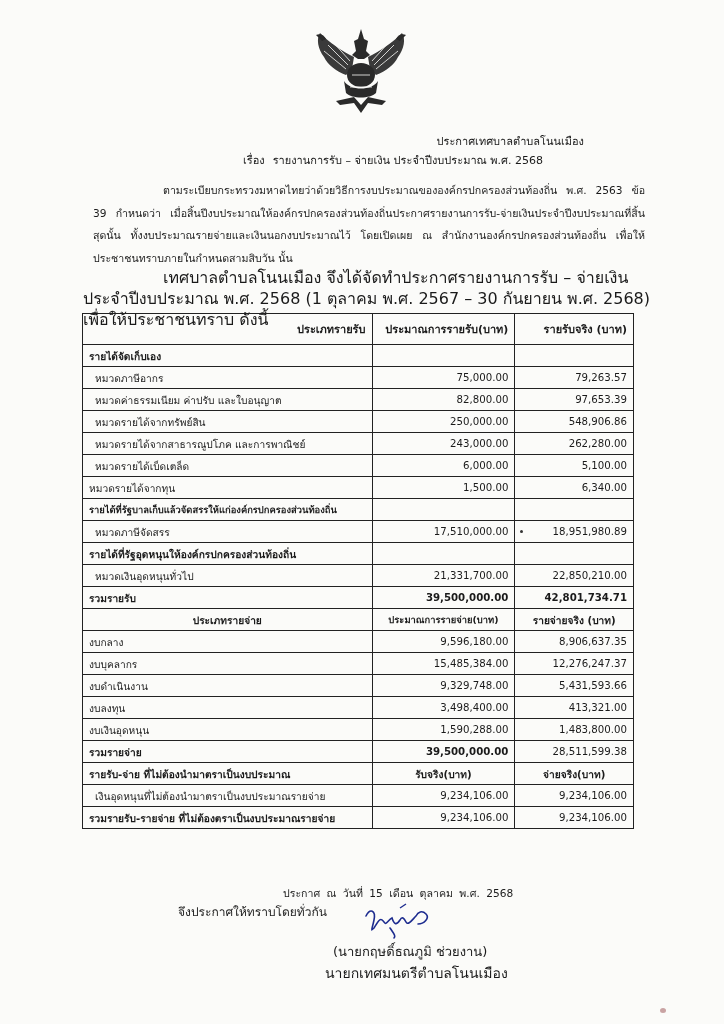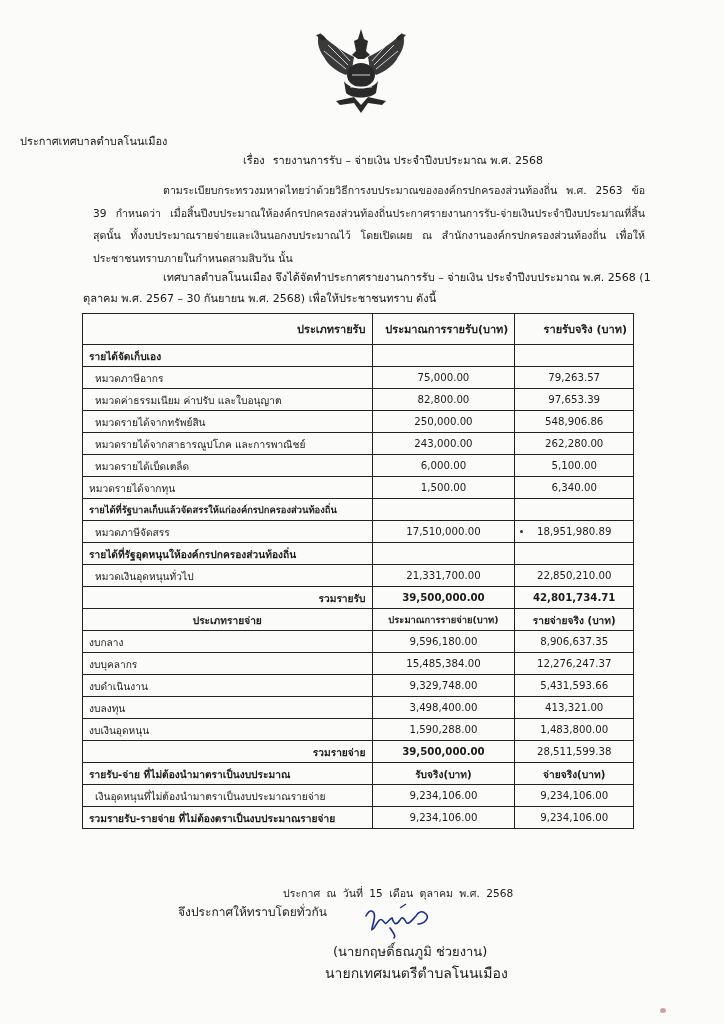--- a/index.html
+++ b/index.html
@@ -9,57 +9,57 @@
     font-family: "DejaVu Sans", "Liberation Sans", sans-serif;
     color: #1a1a1a;
     position: relative;
     overflow: hidden;
   }
   .emblem {
     position: absolute; left: 306px; top: 25px; width: 110px; height: 95px;
   }
   .title1 {
     position: absolute; left: 0; width: 584px; top: 132px;
-    text-align: left; font-size: 11px; padding-left: 20px; box-sizing: border-box;
+    text-align: right; font-size: 11px; padding-left: 20px; box-sizing: border-box;
   }
   .title2 {
     position: absolute; left: 243px; top: 151px; font-size: 11px;
   }
   .title2 .subj { margin-right: 8px; margin-top: 36px; }
   .para {
     position: absolute; left: 93px; width: 552px; top: 179px;
     font-size: 10.6px; line-height: 22.5px; text-align: justify;
   }
   .para .indent { display: inline-block; width: 70px; }
   .para2 {
     position: absolute; left: 83px; width: 570px; top: 267px;
-    font-size: 11px; line-height: 21px;
+    font-size: 16px; line-height: 21px;
   }
   .para2 .indent { display: inline-block; width: 80px; }
 
   table.budget {
     position: absolute; left: 82px; top: 313px;
     width: 552px; border-collapse: collapse;
     font-size: 10.2px;
   }
   table.budget td, table.budget th {
     border: 1px solid #222;
     padding: 0 6px;
     height: 22px;
     box-sizing: border-box;
     white-space: nowrap;
   }
   table.budget .col1 { width: 290px; }
   table.budget .col2 { width: 143px; }
   table.budget .col3 { width: 119px; }
   table.budget th { font-weight: bold; text-align: right; height: 31px; font-size: 11px; }
-  table.budget td.num { text-align: center; }
+  table.budget td.num { text-align: right; }
   table.budget td.bold { font-weight: bold; }
   table.budget td.indent { padding-left: 12px; }
-  table.budget td.right { text-align: right; }
+  table.budget td.right { text-align: left; }
   table.budget td.center { text-align: center; }
   table.budget tr.subhead td { font-weight: bold; text-align: center; }
   table.budget td.sm { font-size: 9.4px; }
   .closing {
     position: absolute; left: 178px; top: 866px; font-size: 12px; margin-top: 36px;
   }
   .date-line {
     position: absolute; left: 283px; top: 885px; font-size: 10.6px; word-spacing: 3px;
   }
   .signature {

